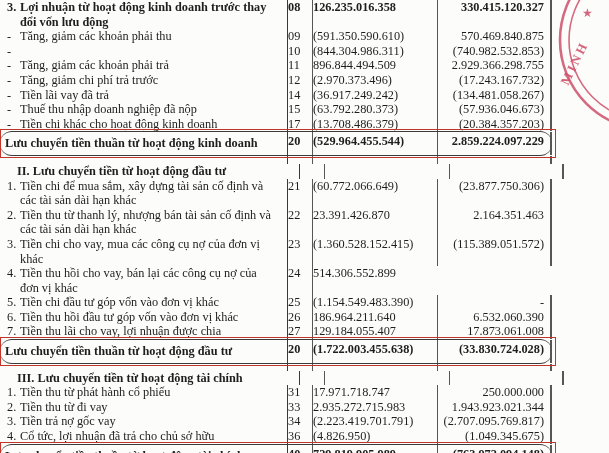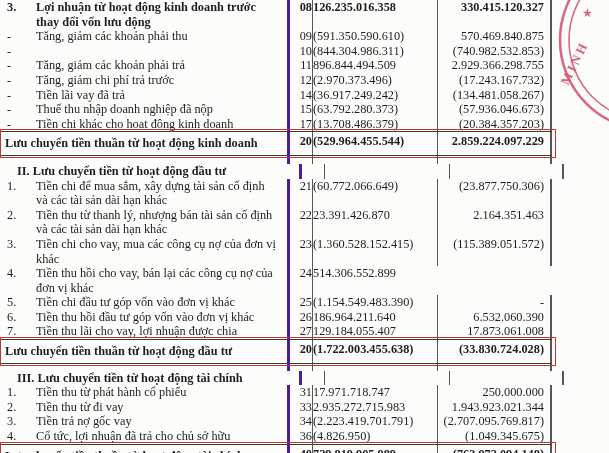--- a/index.html
+++ b/index.html
@@ -12,30 +12,30 @@
   }
   .page{position:relative;width:609px;height:453px;overflow:hidden;}
   .table{
     position:absolute;left:0;top:0;width:552px;
     font-size:12.3px;line-height:14.6px;
   }
   .row{display:flex;align-items:stretch;}
   .cell{box-sizing:border-box;flex:none;}
   .c-label{width:287px;padding-right:9px;display:flex;align-items:flex-start;}
   .prefix{width:13px;margin-left:7px;flex:none;}
-  .ltext{flex:1;margin-left:16px;}
+  .ltext{flex:1;}
   .ltext2{flex:1;padding-left:5px;font-weight:bold;}
-  .c-code{width:25px;border-left:3px solid #4c1d95;text-align:right;}
+  .c-code{width:25px;border-left:1px solid #4c1d95;text-align:left;}
   .c-v1{width:125px;border-left:1px solid #565656;text-align:left;padding-right:8px;}
   .c-v2{width:115px;border-left:1px solid #565656;border-right:2px solid #565656;text-align:right;padding-right:6px;}
   .bold{font-weight:bold;}
   .section{font-weight:bold;padding-left:12px;}
   .total{
     font-weight:bold;position:relative;
-    border-top:1px solid #3c3c3c;border-bottom:1.5px solid #3c3c3c;
+    border-top:1px solid #3c3c3c;border-bottom:1.5px solid #3c3c3c;border-radius:12px;
   }
   .total .cell{padding-top:2px;padding-bottom:2px;}
   .total::after{
     content:"";position:absolute;left:0;right:-4px;top:-3px;bottom:-3px;
     border:1.7px solid #c1352a;pointer-events:none;
   }
   .spacer{min-height:4px;}
   .stamp{position:absolute;top:0;right:0;}
 </style>
 </head>

